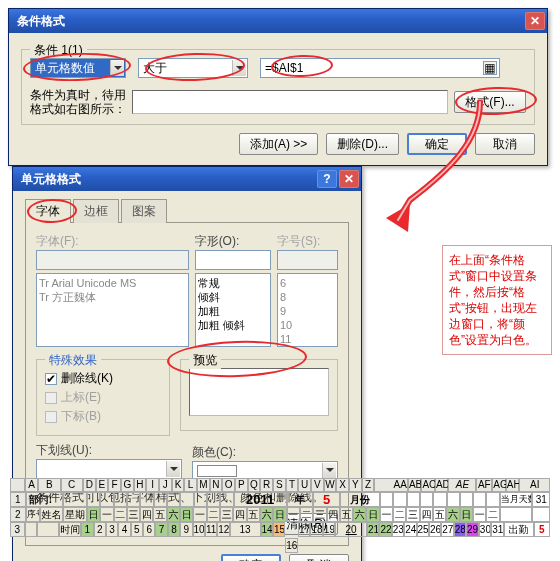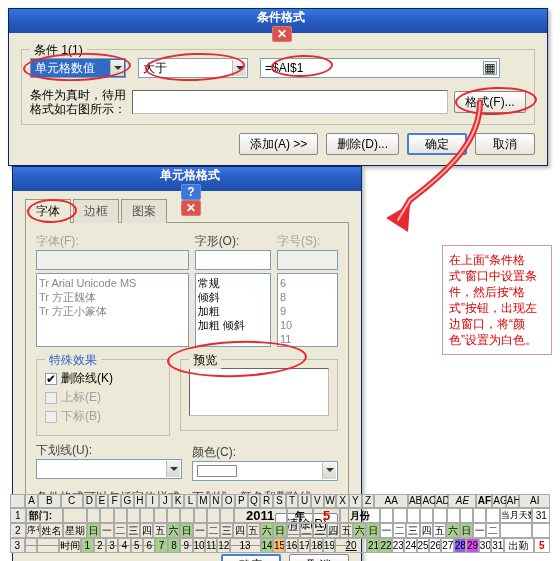--- a/index.html
+++ b/index.html
@@ -1,18 +1,18 @@
 <!DOCTYPE html>
 <html><head>
 <meta charset="utf-8">
 <style>
 * { box-sizing: border-box; font-family: "Microsoft YaHei", SimSun, Arial, sans-serif; }
 body { margin: 0; width: 560px; height: 561px; background: #fff; position: relative; font-size: 12px; }
 .dialog { position: absolute; background: #ece9d8; border: 1px solid #0a246a; box-shadow: 2px 2px 4px rgba(0,0,0,.3); }
-.titlebar { display: flex; align-items: center; background: linear-gradient(#3b77dd,#2a5fc8 40%,#1f4ea6); color: #fff; height: 24px; padding: 0 2px 0 8px; font-weight: bold; flex-direction: column; }
+.titlebar { display: flex; align-items: center; background: linear-gradient(#3b77dd,#2a5fc8 40%,#1f4ea6); color: #fff; height: 24px; padding: 0 2px 0 8px; font-weight: bold; }
 .titlebar .spacer { flex: 1; }
 .tb-btn { width: 20px; height: 18px; margin-left: 2px; display: inline-flex; align-items: center; justify-content: center; border: 1px solid #fff3; border-radius: 2px; font-weight: bold; color: #fff; }
 .tb-close { background: #d9534f; }
 .tb-help { background: #3b77dd; }
 .body { padding: 8px 12px 10px; }
 .grp { border: 1px solid #c0c0b0; padding: 8px; position: relative; margin: 8px 0 4px; }
 .grp > .lgd { position: absolute; top: -8px; left: 8px; background: #ece9d8; padding: 0 4px; color: #000; }
 .row { display: flex; align-items: center; gap: 6px; }
 .sel { height: 20px; border: 1px solid #7f9db9; background: #fff; display: inline-flex; align-items: center; padding: 0 16px 0 4px; position: relative; }
 .sel .caret { position: absolute; right: 1px; top: 1px; bottom: 1px; width: 14px; background: linear-gradient(#f4f4f0,#d8d6cc); border-left: 1px solid #bbb; display: flex; align-items: center; justify-content: center; }
@@ -105,21 +105,20 @@
       <div class="tab inactive">图案</div>
     </div>
     <div class="tabpanel">
       <div class="row" style="align-items:flex-start; gap:6px;">
         <div style="flex:2;">
           <div class="lbl dis">字体(F):</div>
           <div class="txt" style="width:100%; background:#f0f0ea;"></div>
           <div class="listbox">
             <div>Tr Arial Unicode MS</div>
             <div>Tr 方正魏体</div>
-            <div>Tr 方正小篆体</div>
           </div>
         </div>
         <div style="flex:1;">
           <div class="lbl">字形(O):</div>
           <div class="txt" style="width:100%;"></div>
           <div class="listbox">
             <div style="color:#000">常规</div>
             <div style="color:#000">倾斜</div>
             <div style="color:#000">加粗</div>
             <div style="color:#000">加粗 倾斜</div>
@@ -218,26 +217,26 @@
       <div style="width:13.5px;">Q</div>
       <div style="width:13.5px;">R</div>
       <div style="width:13.5px;">S</div>
       <div style="width:13.5px;">T</div>
       <div style="width:13.5px;">U</div>
       <div style="width:13.5px;">V</div>
       <div style="width:13.5px;">W</div>
       <div style="width:13.5px;">X</div>
       <div style="width:13.5px;">Y</div>
       <div style="width:13.5px;">Z</div>
-      <div style="width:36px;">AA</div>
+      <div style="width:36px;text-align:right;">AA</div>
       <div style="width:13.5px;">AB</div>
       <div style="width:13.5px;">AC</div>
       <div style="width:13.5px;">AD</div>
       <div style="width:30px;font-style:italic;">AE</div>
-      <div style="width:17px;font-weight:bold;">AF</div>
+      <div style="width:17px;">AF</div>
       <div style="width:13.5px;">AG</div>
       <div style="width:13.5px;">AH</div>
       <div style="width:33px;">AI</div>
     </div>
   <div class="row2" id="sheetR1">
       <div style="width:16px;background:#e8e8e0;">1</div>
       <div class="bold" style="width:38px;text-align:left;padding-left:2px;">部门:</div>
       <div style="width:24px;"></div>
       <div style="width:13.5px;"></div>
       <div style="width:13.5px;"></div>
@@ -318,21 +317,21 @@
       <div style="width:13.5px;">6</div>
       <div style="width:13.5px;background:#a7d08c;">7</div>
       <div style="width:13.5px;background:#a7d08c;">8</div>
       <div style="width:13.5px;">9</div>
       <div style="width:13.5px;">10</div>
       <div style="width:13.5px;">11</div>
       <div style="width:13.5px;">12</div>
       <div style="width:34px;">13</div>
       <div style="width:13.5px;background:#a7d08c;">14</div>
       <div style="width:13.5px;background:#fdba74;">15</div>
-      <div style="width:14px;">16</div>
+      <div style="width:14px;margin-top:16px;">16</div>
       <div style="width:13.5px;">17</div>
       <div style="width:13.5px;">18</div>
       <div style="width:13.5px;">19</div>
       <div style="width:35px;text-decoration:underline;">20</div>
       <div style="width:13.5px;background:#a7d08c;">21</div>
       <div style="width:13.5px;background:#a7d08c;">22</div>
       <div style="width:13.5px;">23</div>
       <div style="width:13.5px;">24</div>
       <div style="width:13.5px;">25</div>
       <div style="width:13.5px;">26</div>

